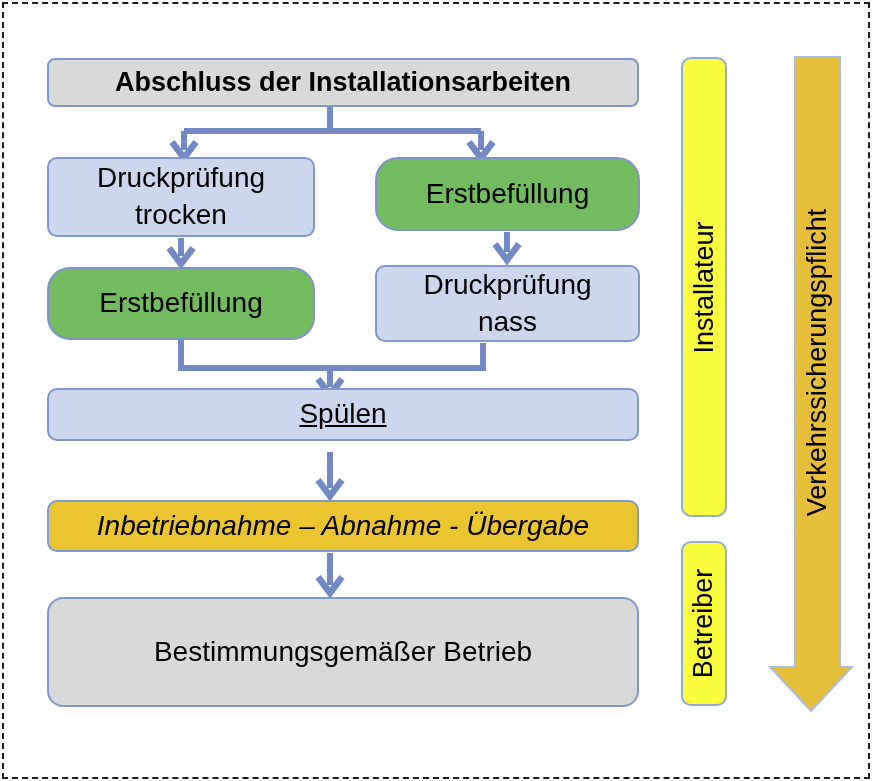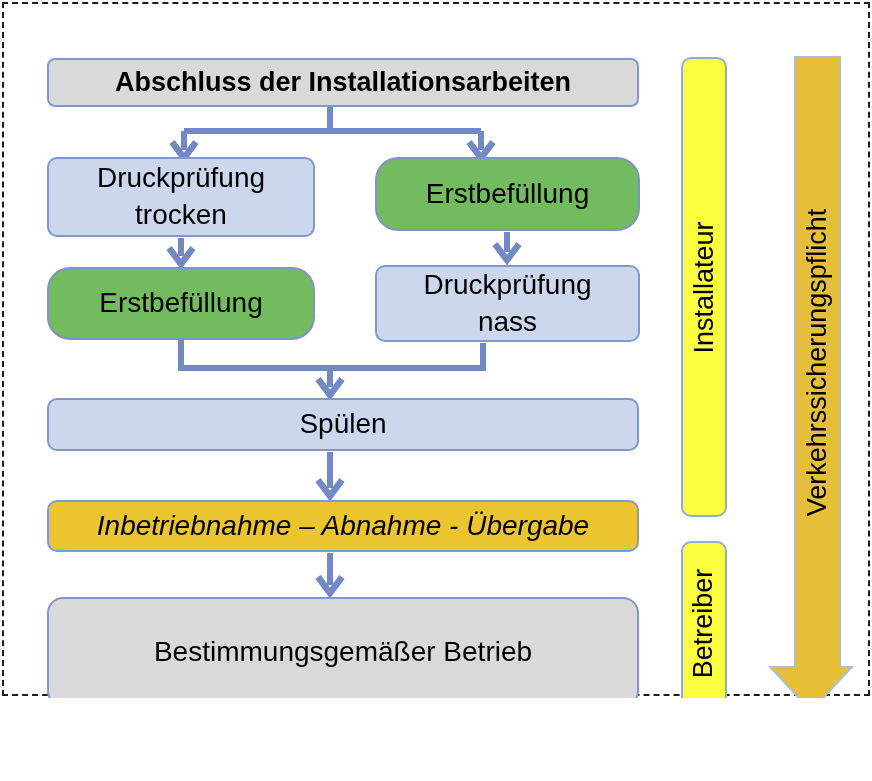--- a/index.html
+++ b/index.html
@@ -1,21 +1,21 @@
 <!DOCTYPE html>
 <html><head>
 <meta charset="utf-8">
 <style>
   html, body { margin: 0; padding: 0; background: #ffffff; }
   body { font-family: "Liberation Sans", sans-serif; color: #000; }
 
   .canvas {
     position: relative;
     width: 872px;
-    height: 698px;
+    height: 781px;
     background: #ffffff;
     overflow: hidden;
   }
 
   .dashed-frame {
     position: absolute;
     left: 2px; top: 2px; right: 2px; bottom: 2px;
     border: 2.5px dashed #1c1c1c;
     pointer-events: none;
   }
@@ -36,21 +36,21 @@
   .node.gray  { background: #d9d9d9; }
   .node.blue  { background: #ccd6ec; }
   .node.green { background: #72bb5f; border-color: #8093c8; border-radius: 23px; }
   .node.gold  { background: #eac52f; border-color: #7d9ad2; }
 
   .node-abschluss   { left: 47px;  top: 58px;  width: 592px; height: 49px;  font-weight: bold; font-size: 27px; border-radius: 8px; }
   .node-trocken     { left: 47px;  top: 157px; width: 268px; height: 80px;  padding: 0 40px; }
   .node-erst-r      { left: 375px; top: 157px; width: 265px; height: 74px; }
   .node-erst-l      { left: 47px;  top: 267px; width: 268px; height: 73px; }
   .node-nass        { left: 375px; top: 265px; width: 265px; height: 77px;  padding: 16px 28px; }
-  .node-spuelen     { left: 47px;  top: 398px; width: 592px; height: 53px; }
+  .node-spuelen     { left: 47px;  top: 388px; width: 592px; height: 53px; text-decoration: underline; }
   .node-inbetrieb   { left: 47px;  top: 500px; width: 592px; height: 52px; font-style: italic; }
   .node-betrieb     { left: 47px;  top: 597px; width: 592px; height: 110px; border-radius: 16px; }
 
   .connectors {
     position: absolute;
     left: 0; top: 0;
     z-index: 1;
   }
   .connectors path { stroke: #7289c4; fill: none; }
   .shaft { stroke-width: 6px; }

